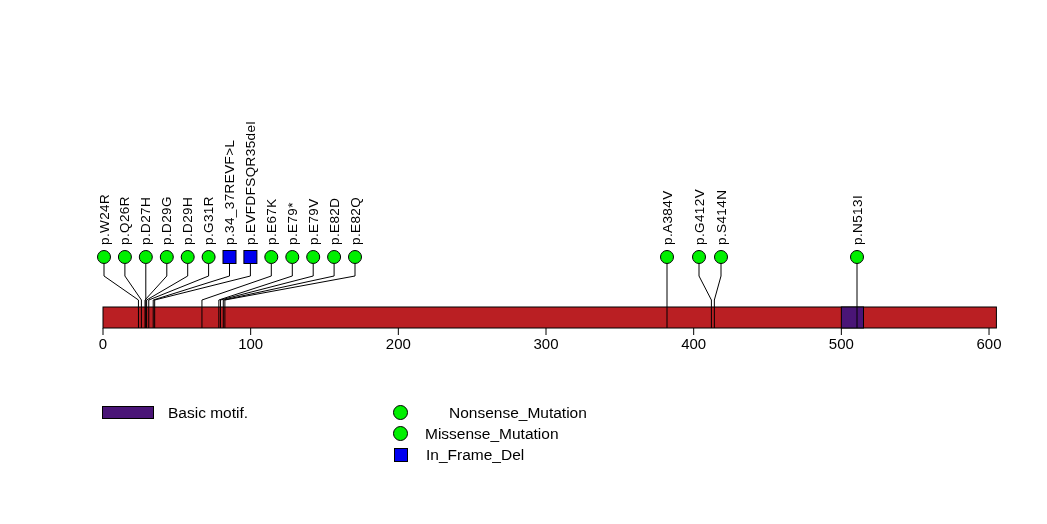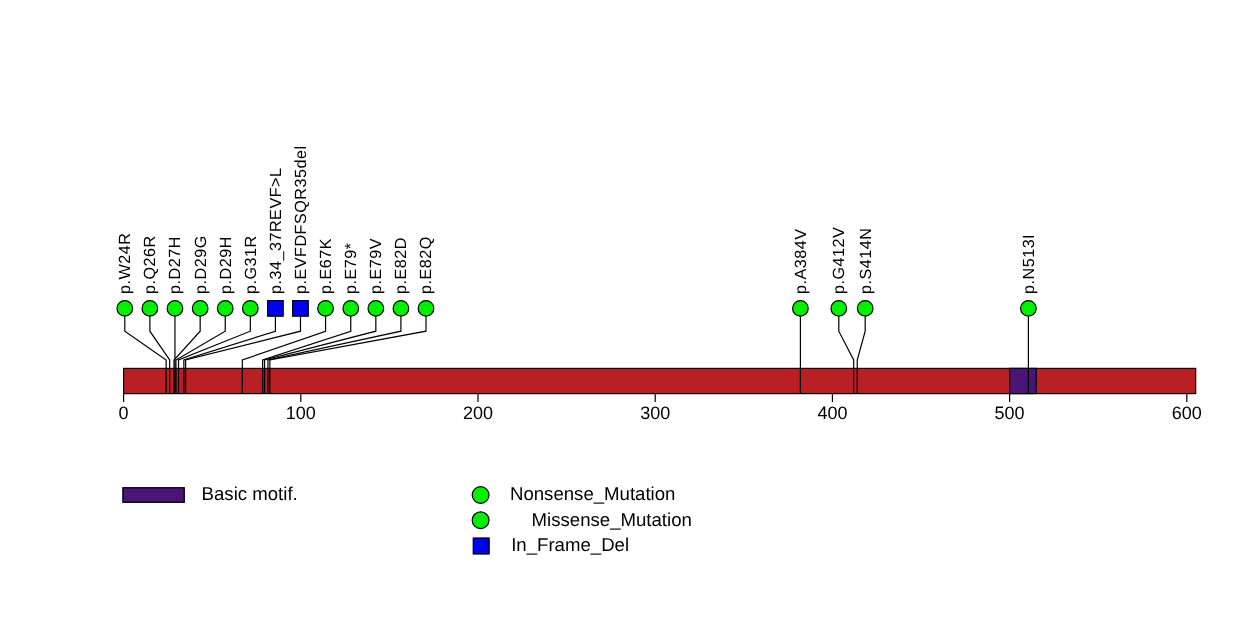--- a/index.html
+++ b/index.html
@@ -86,25 +86,25 @@
       <text transform="translate(721 245) rotate(-90)" dy="4.5" text-anchor="start" class="mut-label">p.S414N</text>
       <circle cx="857" cy="257" r="6.5" fill="#00F000" stroke="#000" stroke-width="1"></circle>
       <text transform="translate(857 245) rotate(-90)" dy="4.5" text-anchor="start" class="mut-label">p.N513I</text>
     </svg>
 
   <div id="legend">
     <div class="leg-row" style="left:102px;top:386px;height:21px;">
       <span class="sw-domain" style="background: rgb(74, 21, 119);"></span>
       <span>Basic motif.</span>
     </div>
-    <div class="leg-row" style="left:393px;top:386px;height:21px;">
+    <div class="leg-row" style="left:393px;top:386px;height:21px;gap:24px;">
       <span class="sw-circle" style="background: rgb(0, 240, 0);"></span>
       <span>Nonsense_Mutation</span>
     </div>
-    <div class="leg-row" style="left:393px;top:407px;height:21px;gap:18px;">
+    <div class="leg-row" style="left:393px;top:407px;height:21px;">
       <span class="sw-circle" style="background: rgb(0, 240, 0);"></span>
       <span>Missense_Mutation</span>
     </div>
     <div class="leg-row" style="left:394px;top:428px;height:21px;justify-content:space-between;">
       <span class="sw-square" style="background: rgb(0, 0, 240);"></span>
       <span>In_Frame_Del</span>
     </div>
   </div>
 </div>
 

